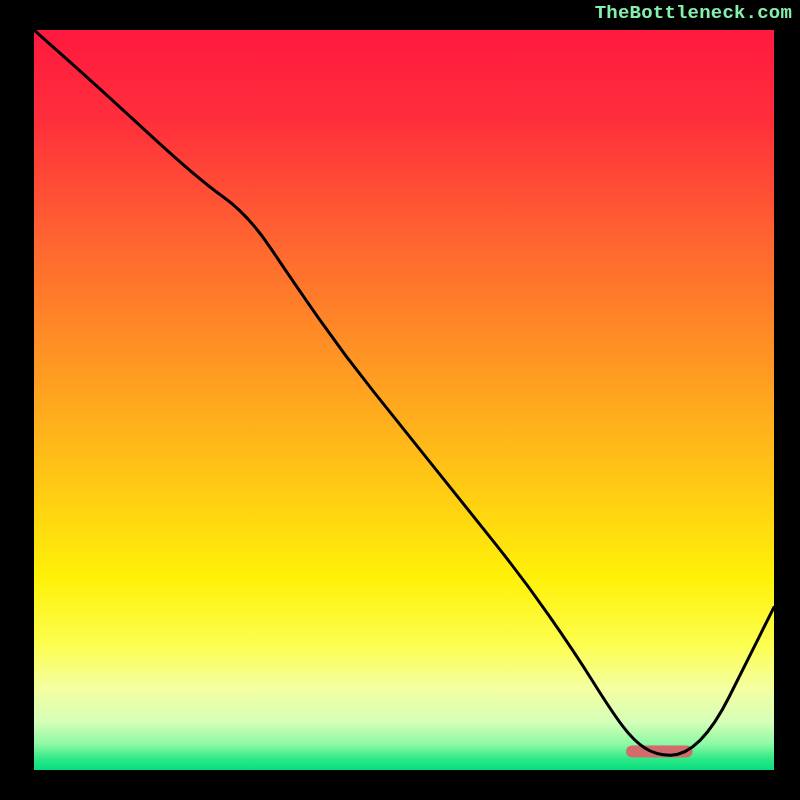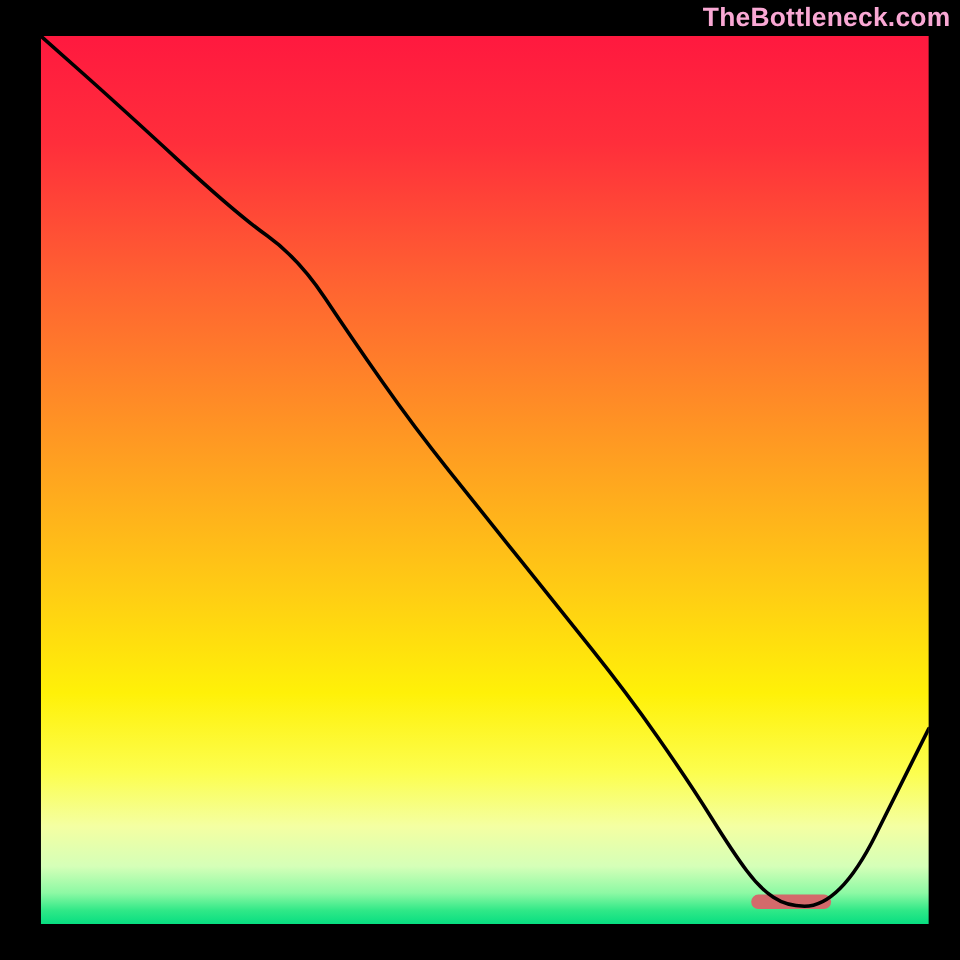--- a/index.html
+++ b/index.html
@@ -13,25 +13,26 @@
   }
   .container {
     position: relative;
     width: 800px;
     height: 800px;
   }
   .watermark {
     position: absolute;
     top: 2px;
     right: 8px;
-    font-size: 22px;
+    font-size: 19px;
     font-weight: bold;
-    color: #f9a8d4;
+    color: #86efac;
     z-index: 4;
     letter-spacing: 0.2px;
+    font-family: Liberation Mono, monospace;
   }
   .plot-frame {
     position: absolute;
     left: 34px;
     top: 30px;
     width: 740px;
     height: 740px;
     background: #000000;
     box-sizing: border-box;
   }

